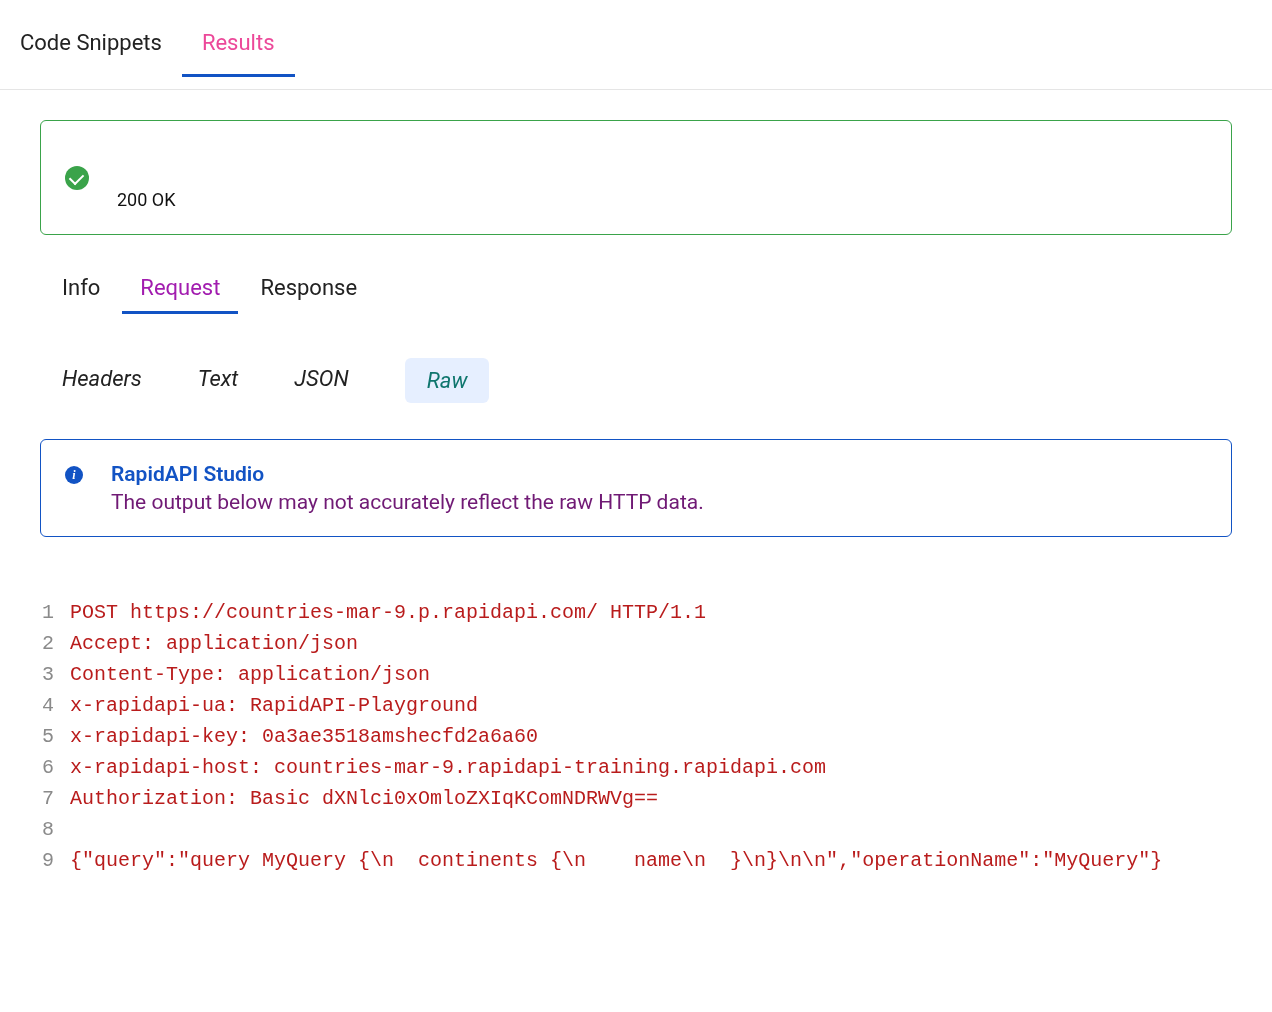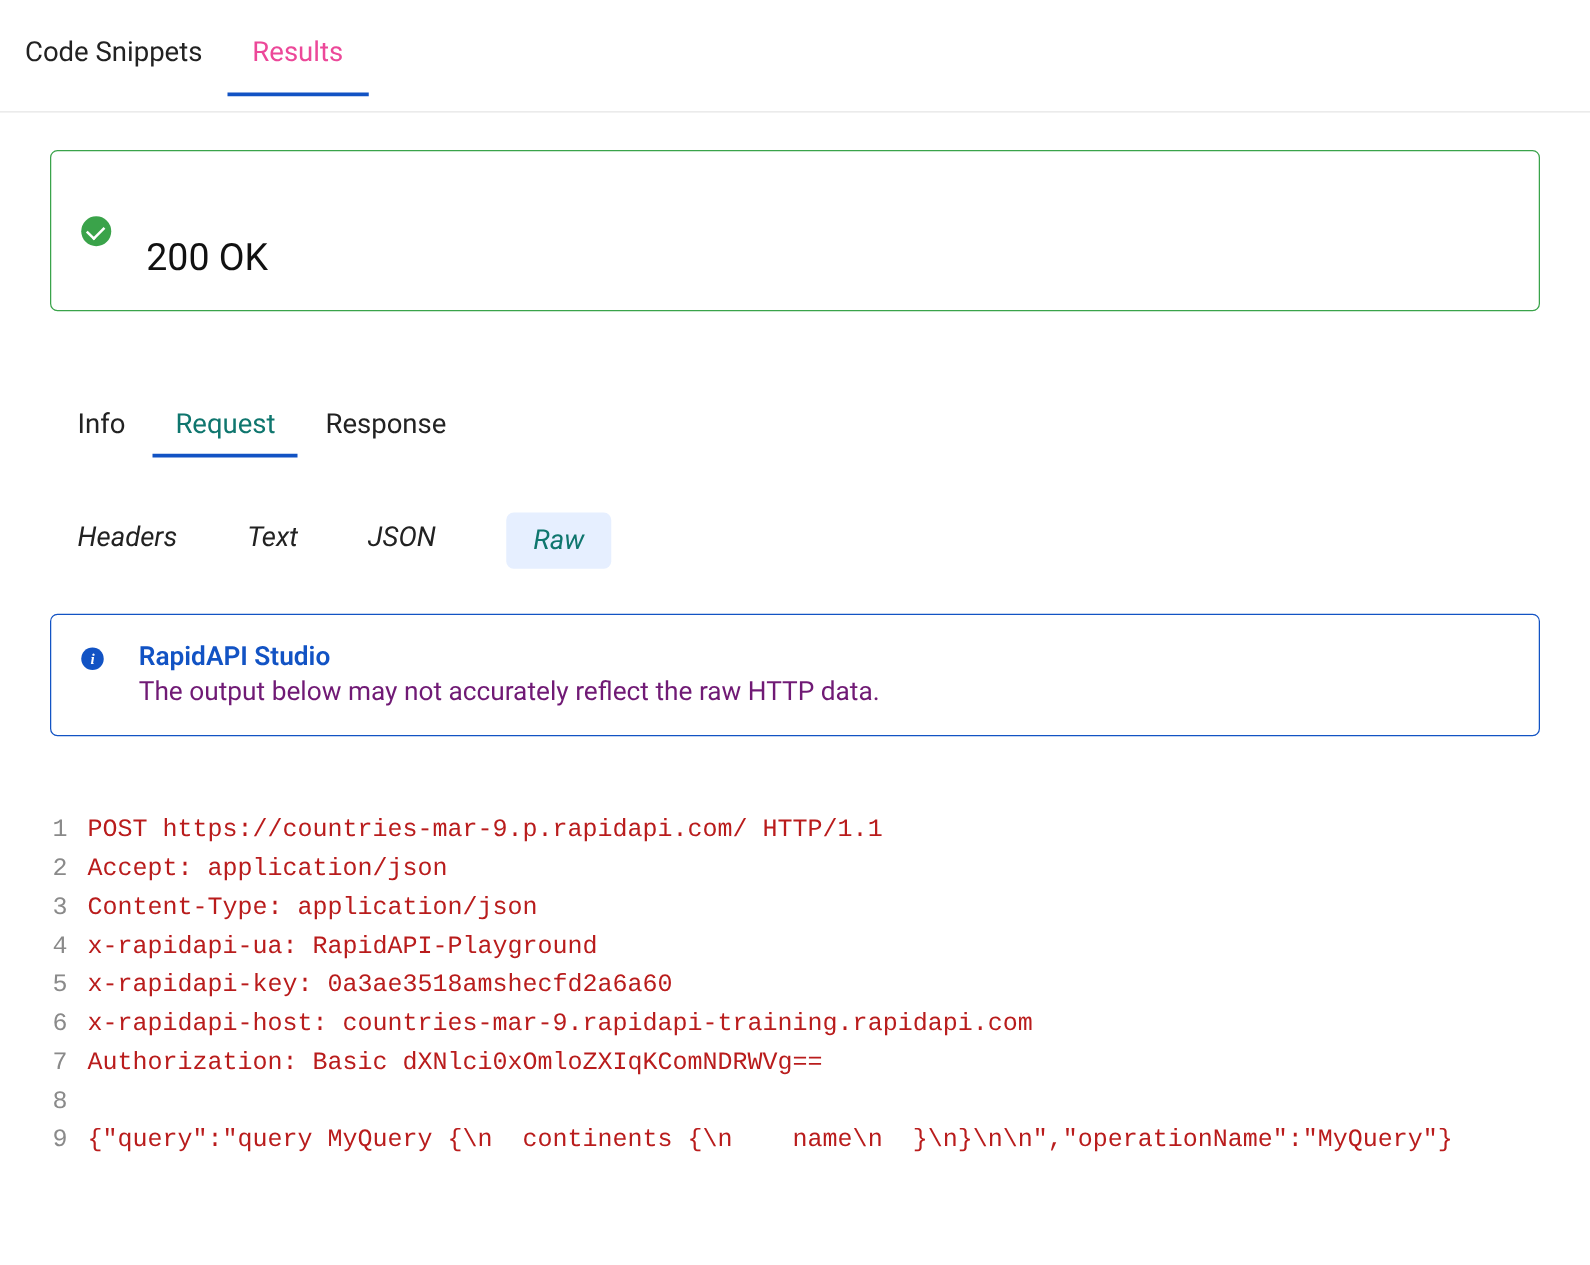--- a/index.html
+++ b/index.html
@@ -58,37 +58,37 @@
     }
     .status-icon::after {
       content: "";
       position: absolute;
       left: 7px; top: 5px;
       width: 7px; height: 11px;
       border-right: 2.5px solid #fff;
       border-bottom: 2.5px solid #fff;
       transform: rotate(45deg);
     }
-    .status-text { font-size: 30px; font-weight: 400; color: #111; margin-top: 44px; }
+    .status-text { font-size: 18px; font-weight: 400; color: #111; margin-top: 44px; }
 
     
     .sub-tabs {
       display: flex;
       gap: 40px;
-      margin-top: 70px;
+      margin-top: 32px;
       padding-left: 22px;
     }
     .sub-tab {
       font-size: 22px;
       color: #222;
       padding: 8px 0 12px 0;
       cursor: pointer;
       position: relative;
     }
-    .sub-tab.active { color: #0f766e; }
+    .sub-tab.active { color: #a21caf; }
     .sub-tab.active::after {
       content: "";
       position: absolute;
       left: -18px; right: -18px; bottom: -2px;
       height: 3px;
       background: #1253c4;
     }
 
     
     .format-tabs {

